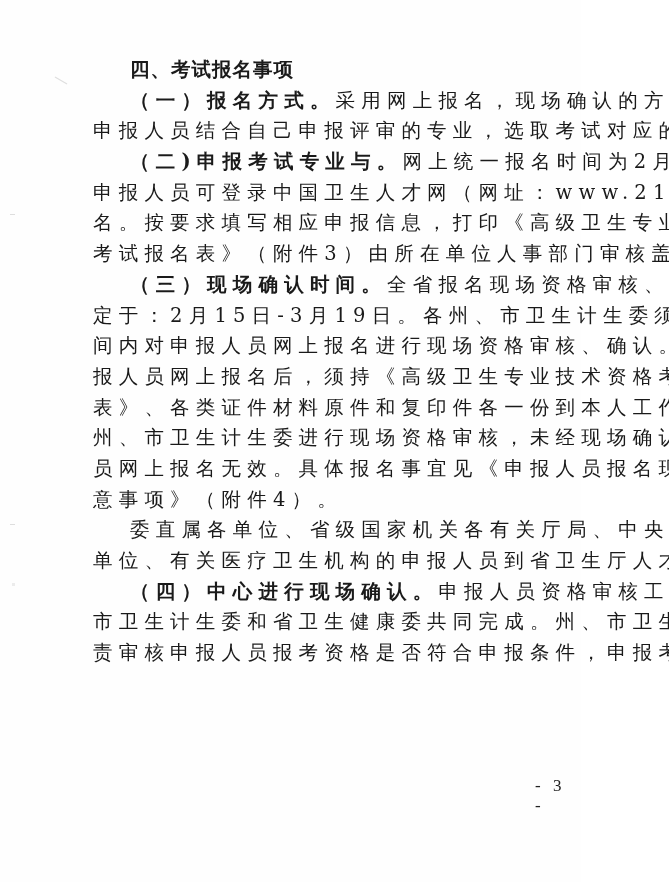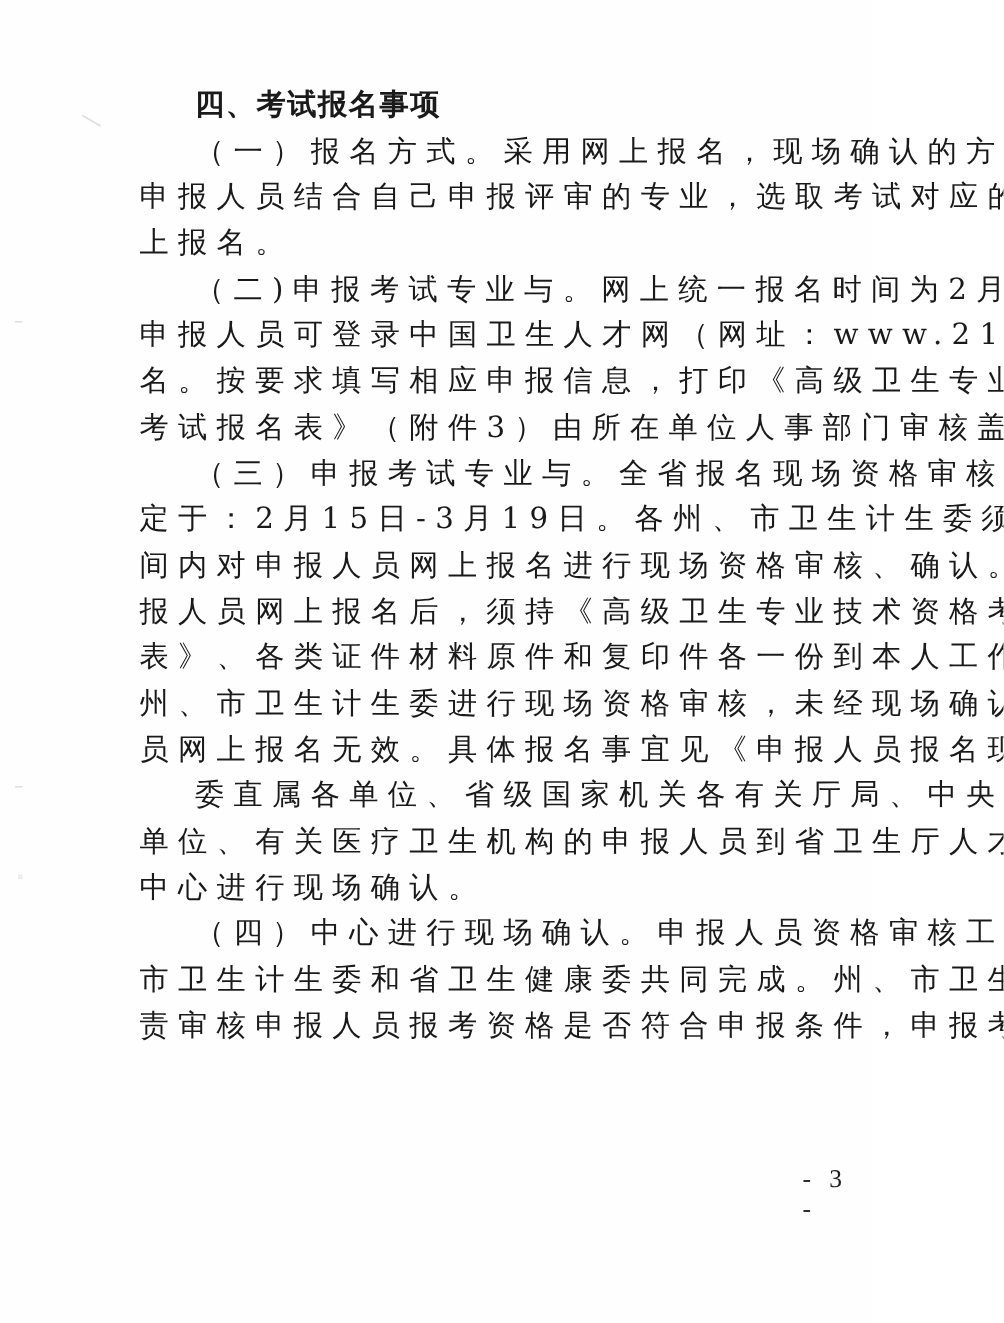--- a/index.html
+++ b/index.html
@@ -46,21 +46,21 @@
       letter-spacing: 6.2px;
     }
     .line.indent { padding-left: 37px; }
     .heading {
       font-family: "DejaVu Sans", "Liberation Sans", sans-serif;
       font-weight: bold;
       font-size: 19.5px;
       letter-spacing: 1px;
       padding-left: 37px;
     }
-    .bold { font-weight: normal; }
+    .bold { font-weight: bold; }
     .page-number {
       position: absolute;
       left: 535px;
       top: 776px;
       font-size: 17px;
       letter-spacing: 4px;
       font-family: "Liberation Serif", serif;
       color: #222;
     }
   </style>
@@ -73,42 +73,41 @@
   <div class="artifact a3"></div>
   <div class="artifact a4"></div>
 
   <div class="body-text">
     <div class="line heading">四、考试报名事项</div>
 
     <div class="line indent">
       <span class="bold">（一）报名方式。</span><span>采用网上报名，现场确认的方式进行。</span>
     </div>
     <div class="line">申报人员结合自己申报评审的专业，选取考试对应的专业在网</div>
-    <div class="line">上报名。</div>
 
     <div class="line indent">
       <span class="bold">（二)申报考试专业与。</span><span>网上统一报名时间为2月14-28日。</span>
     </div>
     <div class="line">申报人员可登录中国卫生人才网（网址：www.21wecan.com）报</div>
     <div class="line">名。按要求填写相应申报信息，打印《高级卫生专业技术资格</div>
     <div class="line">考试报名表》（附件3）由所在单位人事部门审核盖章。</div>
 
     <div class="line indent">
-      <span class="bold">（三）申报考试专业与。</span><span>全省报名现场资格审核、确认时间</span>
+      <span class="bold">（三）现场确认时间。</span><span>全省报名现场资格审核、确认时间</span>
     </div>
     <div class="line">定于：2月15日-3月19日。各州、市卫生计生委须在规定时</div>
     <div class="line">间内对申报人员网上报名进行现场资格审核、确认。期间，申</div>
     <div class="line">报人员网上报名后，须持《高级卫生专业技术资格考试报名</div>
     <div class="line">表》、各类证件材料原件和复印件各一份到本人工作单位所在</div>
     <div class="line">州、市卫生计生委进行现场资格审核，未经现场确认的申报人</div>
     <div class="line">员网上报名无效。具体报名事宜见《申报人员报名现场确认注</div>
+    <div class="line">意事项》（附件4）。</div>
 
     <div class="line indent">委直属各单位、省级国家机关各有关厅局、中央驻滇有关</div>
     <div class="line">单位、有关医疗卫生机构的申报人员到省卫生厅人才交流服务</div>
-    <div class="line">中心进行现场确认。</div>
 
     <div class="line indent">
       <span class="bold">（四）中心进行现场确认。</span><span>申报人员资格审核工作由州、</span>
     </div>
     <div class="line">市卫生计生委和省卫生健康委共同完成。州、市卫生计生委负</div>
     <div class="line">责审核申报人员报考资格是否符合申报条件，申报考试专业与</div>
   </div>
 
   <div class="page-number">- 3 -</div>
 </div>

